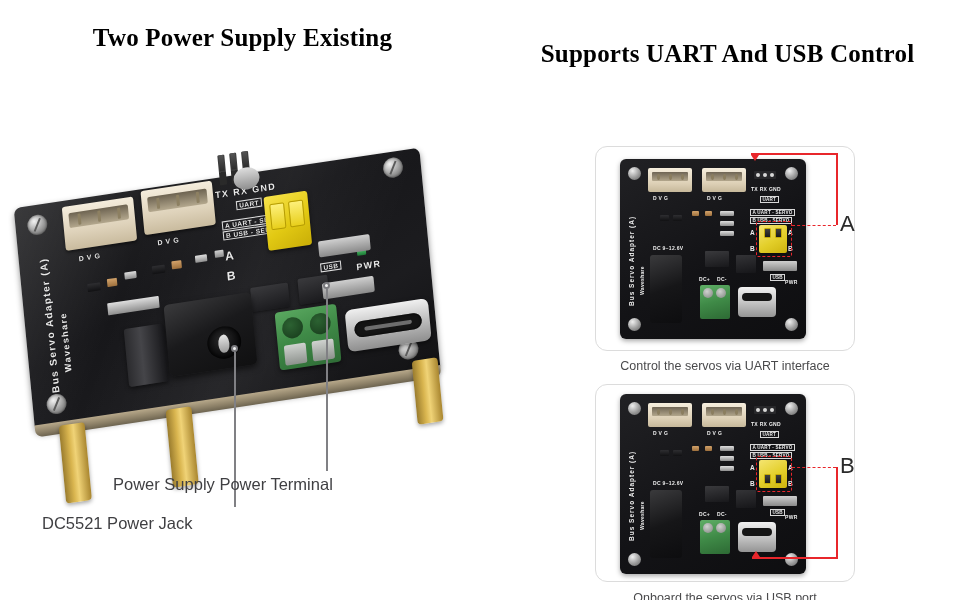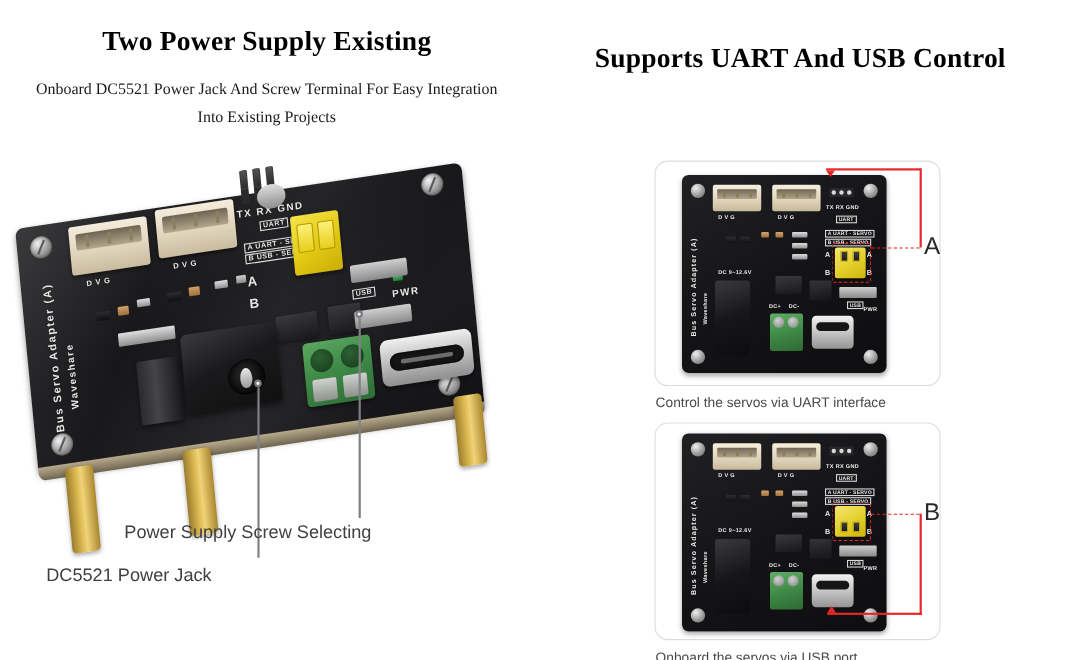--- a/index.html
+++ b/index.html
@@ -212,21 +212,21 @@
     position:absolute; font-family:"Liberation Sans", sans-serif;
     font-size:16.5px; color:#3f3f42; white-space:nowrap;
   }
 
   
   .card {
     position:absolute;
     border:1px solid #dcdcdc; border-radius:12px; background:#fff;
   }
   .card-caption {
-    position:absolute; width:100%; 
+    position:absolute; width:100%; text-align:center;
     font-family:"Liberation Sans", sans-serif;
     font-size:12.5px; color:#4a4a4c;
   }
 
   
   .mini { position:absolute; border-radius:6px;
     background: linear-gradient(150deg,#212124,#131316 55%,#0e0e10);
     box-shadow:0 2px 5px rgba(0,0,0,.35);
   }
   .mini .mscrew {
@@ -303,21 +303,20 @@
     font-size:22px; color:#2a2a2a;
   }
 </style>
 </head>
 <body>
 
 <div class="page">
 
   <div class="col col-left">
     <div class="heading">Two Power Supply Existing</div>
-    <div class="subheading">Onboard DC5521 Power Jack And Screw Terminal For Easy Integration Into Existing Projects</div>
 
     <div class="photo-stage">
 
       <div class="board-wrap">
 
         <div class="standoff short" style="left:30px;  top:10px; opacity:.0;"></div>
 
         <div class="pcb">
           <div class="pcb-sheen"></div>
 
@@ -410,21 +409,21 @@
         <div class="standoff" style="left:142px; top:250px;"></div>
         <div class="standoff short" style="left:392px; top:238px;"></div>
       </div>
 
       <div class="leader-dot" style="left:231px; top:215px;"></div>
       <div class="leader" style="left:234px; top:222px; height:155px;"></div>
       <div class="callout-label" style="left:42px; top:384px;">DC5521 Power Jack</div>
 
       <div class="leader-dot" style="left:323px; top:152px;"></div>
       <div class="leader" style="left:326px; top:159px; height:182px;"></div>
-      <div class="callout-label" style="left:113px; top:345px;">Power Supply Screw Selecting</div>
+      <div class="callout-label" style="left:113px; top:345px;">Power Supply Power Terminal</div>
     </div>
   </div>
 
   <div class="col col-right">
     <div class="heading">Supports UART And USB Control</div>
 
     <div class="card" style="left:110px; top:130px; width:260px; height:205px;">
       <div class="mini" style="left:24px; top:12px; width:186px; height:180px;">
         <div class="mscrew" style="left:8px;  top:8px;"></div>
         <div class="mscrew" style="right:8px; top:8px;"></div>

